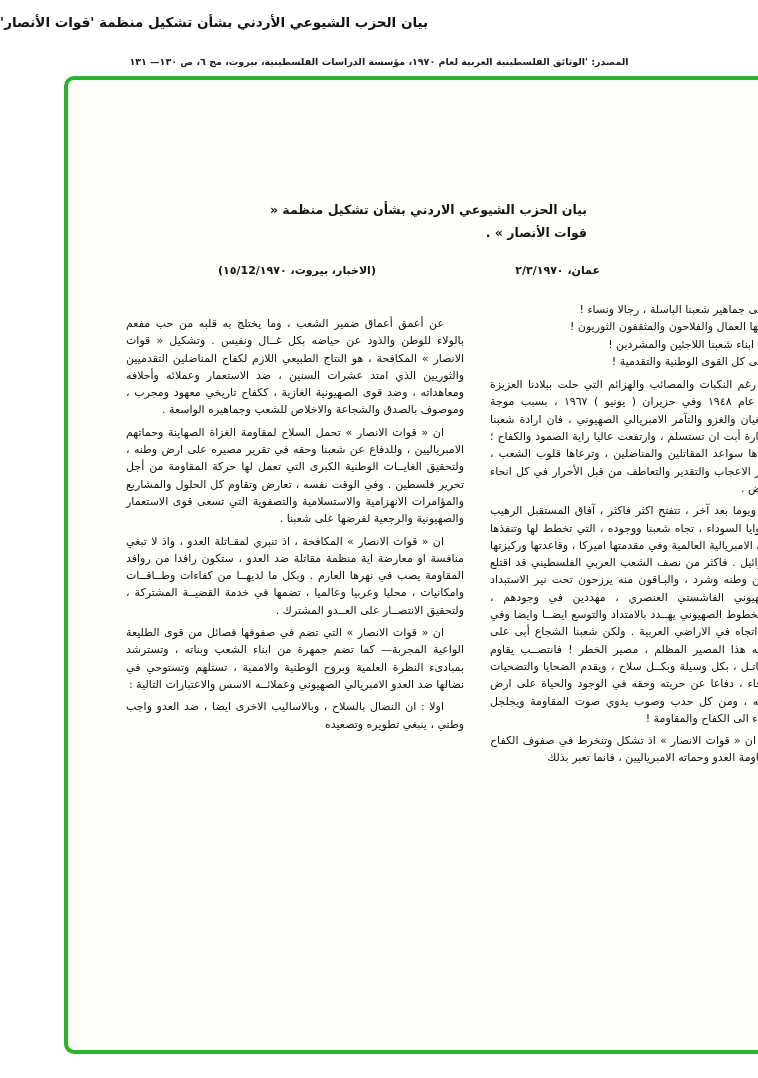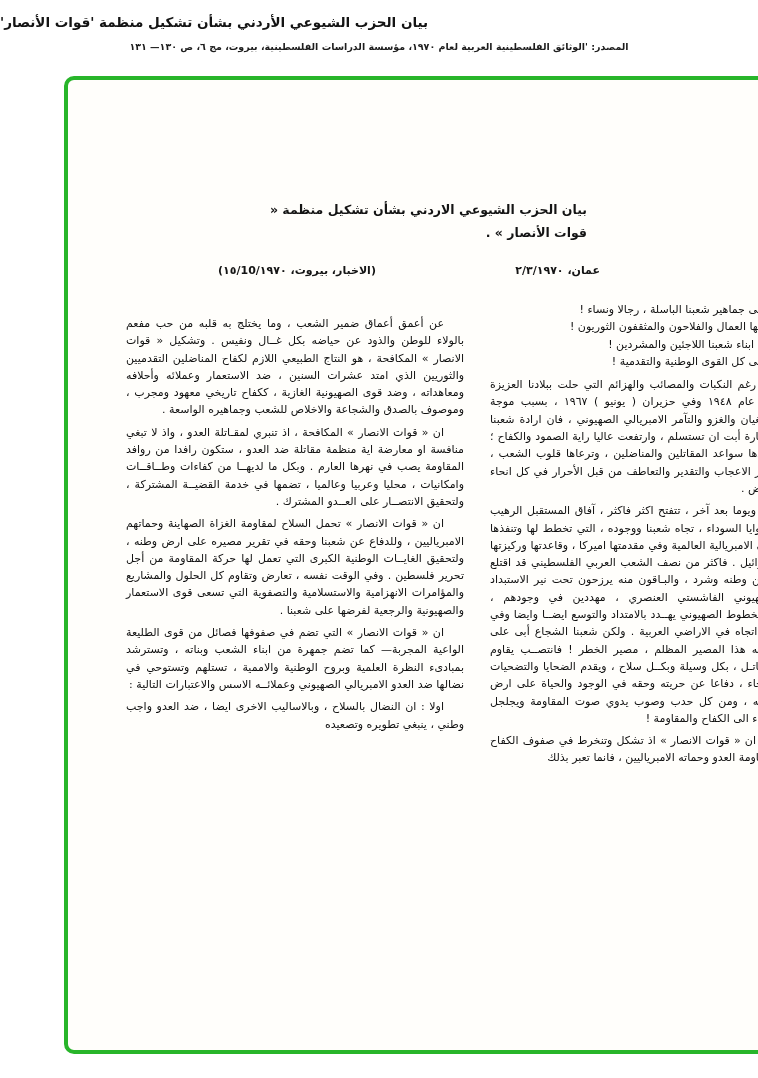--- a/index.html
+++ b/index.html
@@ -17,21 +17,21 @@
     font-weight:bold;
     font-size:13.5px;
     margin-top:14px;
     letter-spacing:0;
   }
   .top-source {
     direction:rtl;
     text-align:center;
     font-weight:bold;
     font-size:9.5px;
-    margin-top:11px;
+    margin-top:26px;
     color:#1d1d1d;
   }
   .scan-frame {
     position:absolute;
     left:20px; top:76px;
     width:728px; height:978px;
     border:4px solid #28b52a;
     border-radius:10px;
     background:#fffefb;
     overflow:hidden;
@@ -80,40 +80,40 @@
 <body>
 
 <div class="top-title">بيان الحزب الشيوعي الأردني بشأن تشكيل منظمة 'قوات الأنصار'</div>
 <div class="top-source">المصدر: 'الوثائق الفلسطينية العربية لعام ١٩٧٠، مؤسسة الدراسات الفلسطينية، بيروت، مج ٦، ص ١٣٠— ١٣١</div>
 
 <div class="scan-frame">
 
   <div class="doc-heading">بيان الحزب الشيوعي الاردني بشأن تشكيل منظمة « قوات الأنصار » .</div>
 
   <div class="datelines">
-    <span>(الاخبار، بيروت، ١٥/10/١٩٧٠)</span>
+    <span>(الاخبار، بيروت، ١٥/12/١٩٧٠)</span>
     <span>عمان، ٢/٣/١٩٧٠</span>
   </div>
 
   <div class="columns">
 
     <div class="col col-right">
       <div class="salutations">
         <div class="salutation">الى جماهير شعبنا الباسلة ، رجالا ونساء !</div>
         <div class="salutation">ايها العمال والفلاحون والمثقفون الثوريون !</div>
         <div class="salutation">يا ابناء شعبنا اللاجئين والمشردين !</div>
         <div class="salutation">الى كل القوى الوطنية والتقدمية !</div>
       </div>
       <p>رغم النكبات والمصائب والهزائم التي حلت ببلادنا العزيزة منذ عام ١٩٤٨ وفي حزيران ( يونيو ) ١٩٦٧ ، بسبب موجة الطغيان والغزو والتآمر الامبريالي الصهيوني ، فان ارادة شعبنا القهارة أبت ان تستسلم ، وارتفعت عاليا راية الصمود والكفاح ؛ تشدها سواعد المقاتلين والمناضلين ، وترعاها قلوب الشعب ، وتثير الاعجاب والتقدير والتعاطف من قبل الأحرار في كل انحاء الأرض .</p>
       <p>ويوما بعد آخر ، تتفتح اكثر فاكثر ، آفاق المستقبل الرهيب والنوايا السوداء ، تجاه شعبنا ووجوده ، التي تخطط لها وتنفذها قوى الامبريالية العالمية وفي مقدمتها اميركا ، وقاعدتها وركيزتها اسرائيل . فاكثر من نصف الشعب العربي الفلسطيني قد اقتلع مـــن وطنه وشرد ، والبـاقون منه يرزحون تحت نير الاستبداد الصهيوني الفاشستي العنصري ، مهددين في وجودهم ، والمخطوط الصهيوني يهــدد بالامتداد والتوسع ايضــا وايضا وفي كل اتجاه في الاراضي العربية . ولكن شعبنا الشجاع أبى على نفسه هذا المصير المظلم ، مصير الخطر ! فانتصــب يقاوم ويقـاتـل ، بكل وسيلة وبكــل سلاح ، ويقدم الضحايا والتضحيات بسخاء ، دفاعا عن حريته وحقه في الوجود والحياة على ارض وطنه ، ومن كل حدب وصوب يدوي صوت المقاومة ويجلجل النداء الى الكفاح والمقاومة !</p>
       <p>ان « قوات الانصار » اذ تشكل وتنخرط في صفوف الكفاح ومقاومة العدو وحماته الامبرياليين ، فانما تعبر بذلك</p>
     </div>
 
     <div class="col col-left">
       <p>عن أعمق أعماق ضمير الشعب ، وما يختلج به قلبه من حب مفعم بالولاء للوطن والذود عن حياضه بكل غــال ونفيس . وتشكيل « قوات الانصار » المكافحة ، هو النتاج الطبيعي اللازم لكفاح المناضلين التقدميين والثوريين الذي امتد عشرات السنين ، ضد الاستعمار وعملائه وأحلافه ومعاهداته ، وضد قوى الصهيونية الغازية ، ككفاح تاريخي معهود ومجرب ، وموصوف بالصدق والشجاعة والاخلاص للشعب وجماهيره الواسعة .</p>
+      <p>ان « قوات الانصار » تحمل السلاح لمقاومة الغزاة الصهاينة وحماتهم الامبرياليين ، وللدفاع عن شعبنا وحقه في تقرير مصيره على ارض وطنه ، ولتحقيق الغايــات الوطنية الكبرى التي تعمل لها حركة المقاومة من أجل تحرير فلسطين . وفي الوقت نفسه ، تعارض وتقاوم كل الحلول والمشاريع والمؤامرات الانهزامية والاستسلامية والتصفوية التي تسعى قوى الاستعمار والصهيونية والرجعية لفرضها على شعبنا .</p>
       <p>ان « قوات الانصار » المكافحة ، اذ تنبري لمقـاتلة العدو ، واذ لا تبغي منافسة او معارضة اية منظمة مقاتلة ضد العدو ، ستكون رافدا من روافد المقاومة يصب في نهرها العارم . وبكل ما لديهــا من كفاءات وطــاقــات وامكانيات ، محليا وعربيا وعالميا ، تضمها في خدمة القضيــة المشتركة ، ولتحقيق الانتصــار على العــدو المشترك .</p>
-      <p>ان « قوات الانصار » تحمل السلاح لمقاومة الغزاة الصهاينة وحماتهم الامبرياليين ، وللدفاع عن شعبنا وحقه في تقرير مصيره على ارض وطنه ، ولتحقيق الغايــات الوطنية الكبرى التي تعمل لها حركة المقاومة من أجل تحرير فلسطين . وفي الوقت نفسه ، تعارض وتقاوم كل الحلول والمشاريع والمؤامرات الانهزامية والاستسلامية والتصفوية التي تسعى قوى الاستعمار والصهيونية والرجعية لفرضها على شعبنا .</p>
       <p>ان « قوات الانصار » التي تضم في صفوفها فصائل من قوى الطليعة الواعية المجربة— كما تضم جمهرة من ابناء الشعب وبناته ، وتسترشد بمبادىء النظرة العلمية وبروح الوطنية والاممية ، تستلهم وتستوحي في نضالها ضد العدو الامبريالي الصهيوني وعملائــه الاسس والاعتبارات التالية :</p>
       <p>اولا : ان النضال بالسلاح ، وبالاساليب الاخرى ايضا ، ضد العدو واجب وطني ، ينبغي تطويره وتصعيده</p>
     </div>
 
   </div>
 </div>
 
 </body></html>

